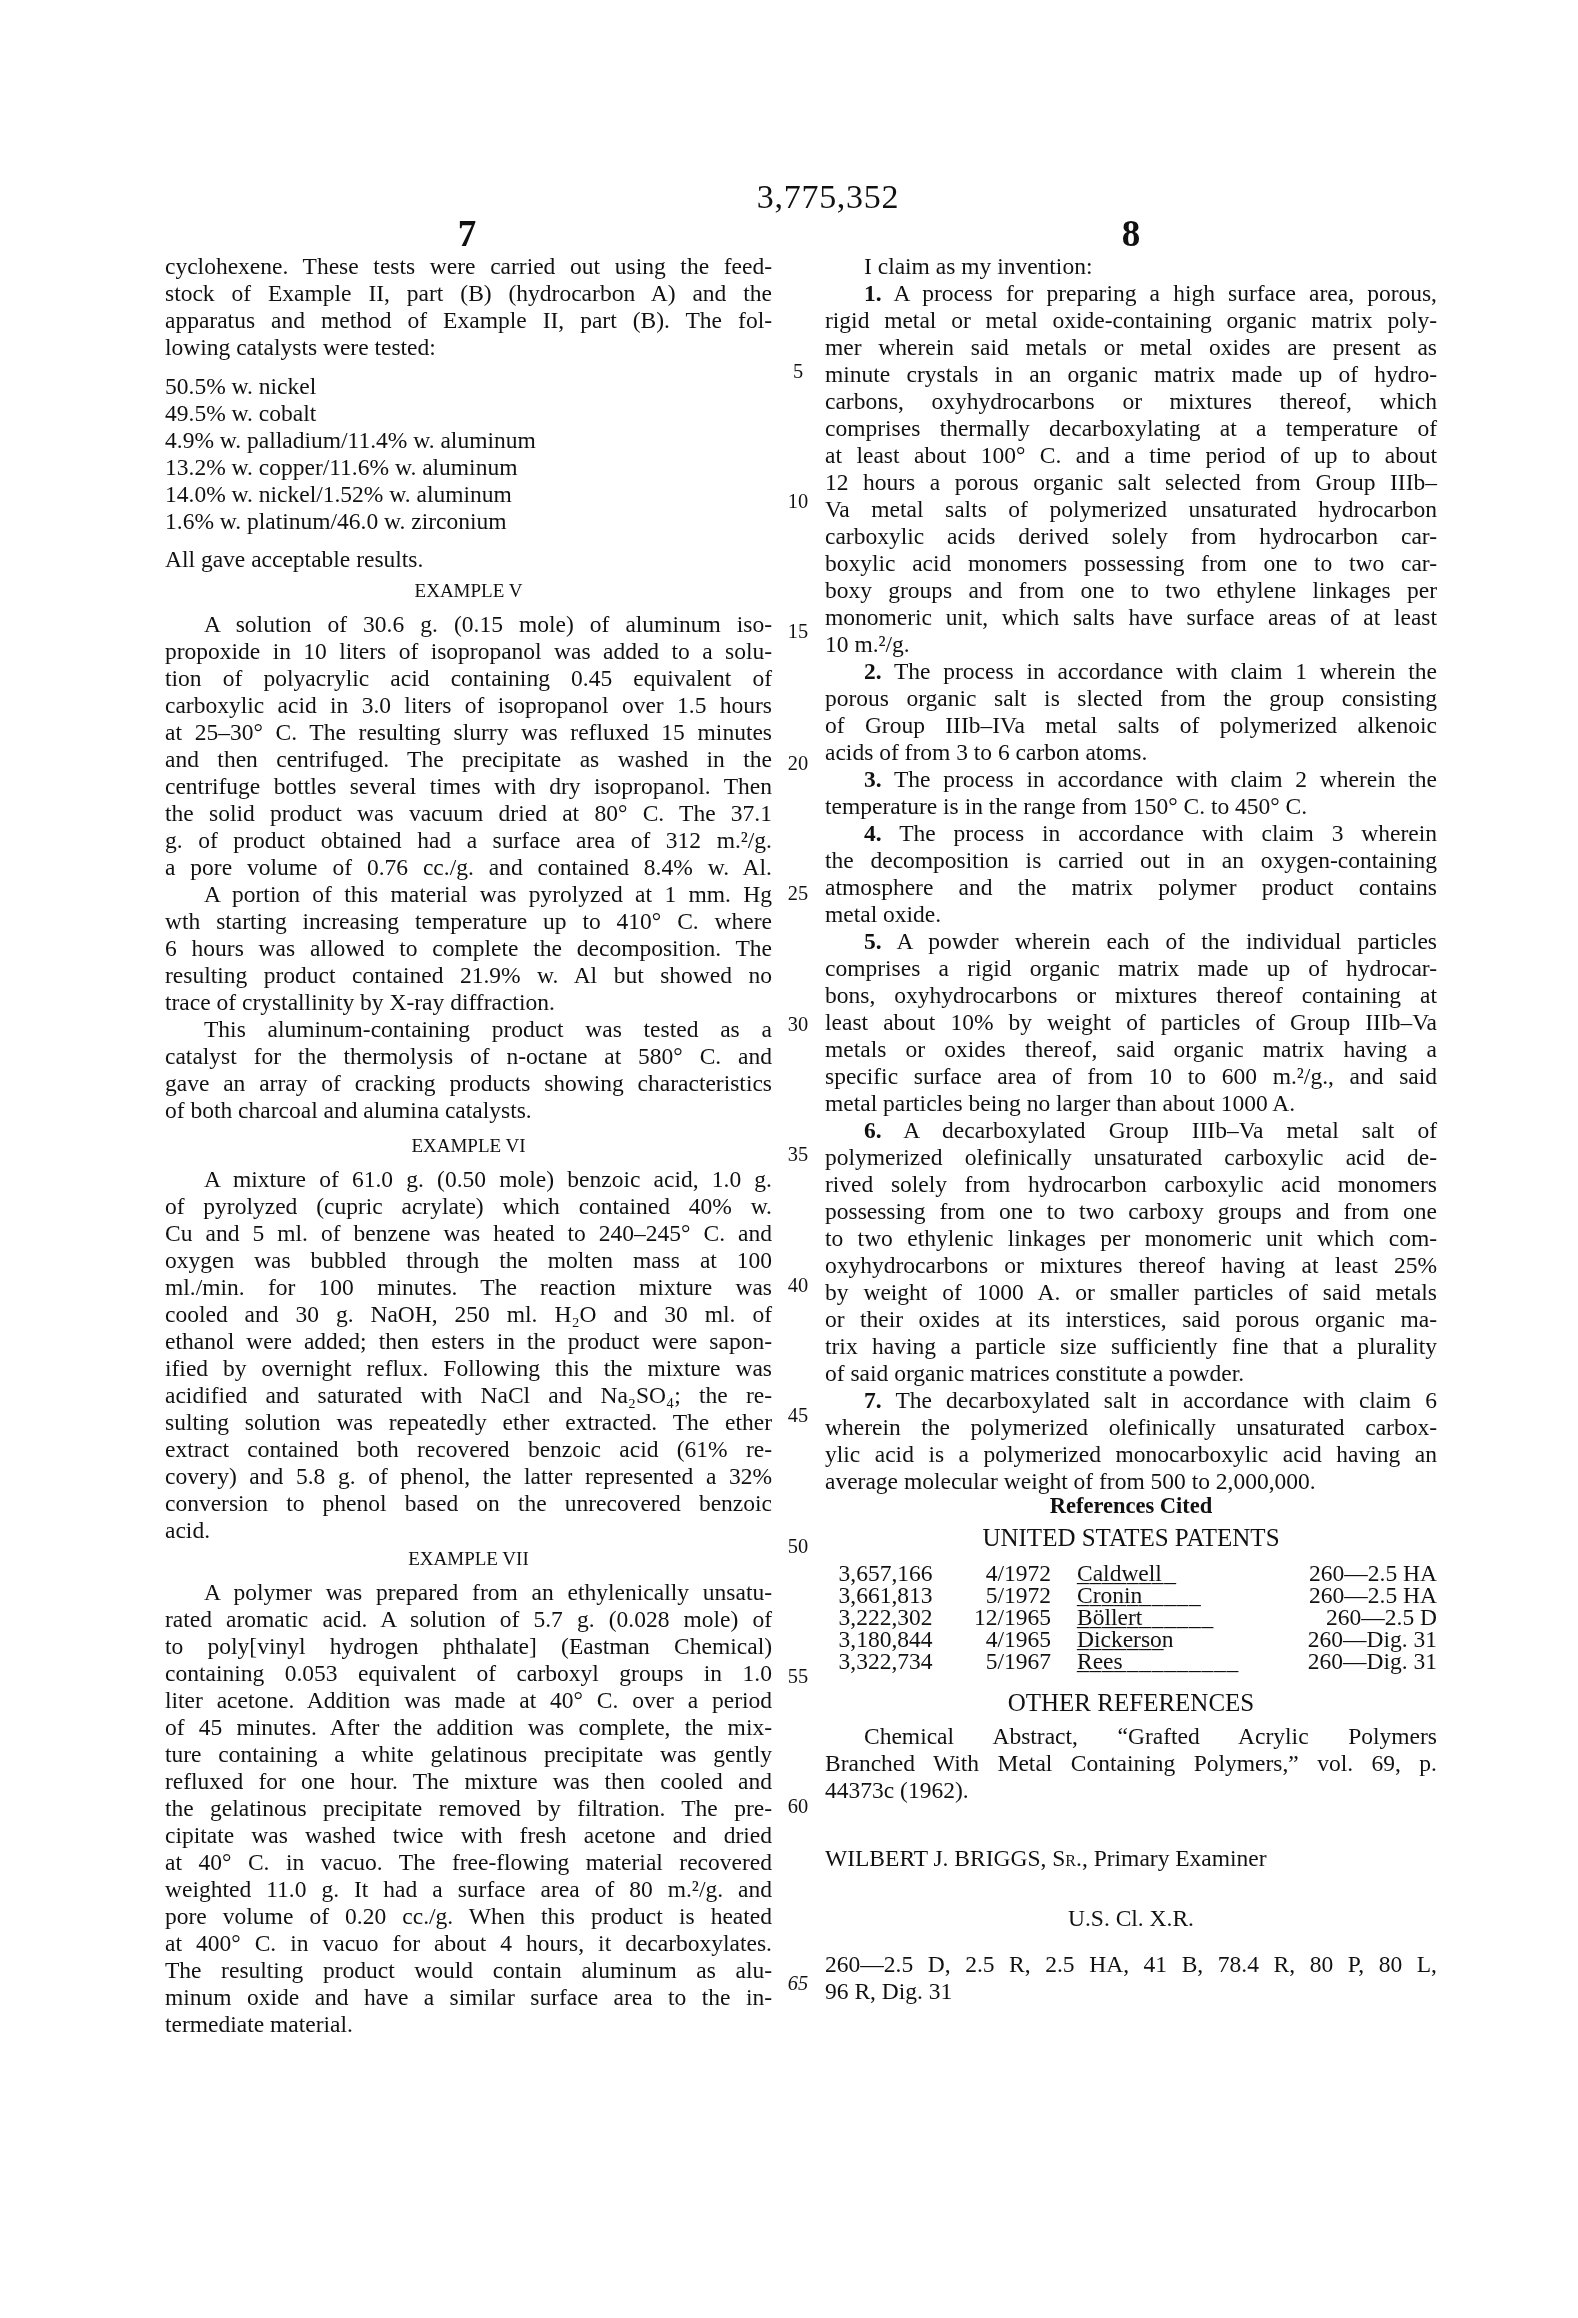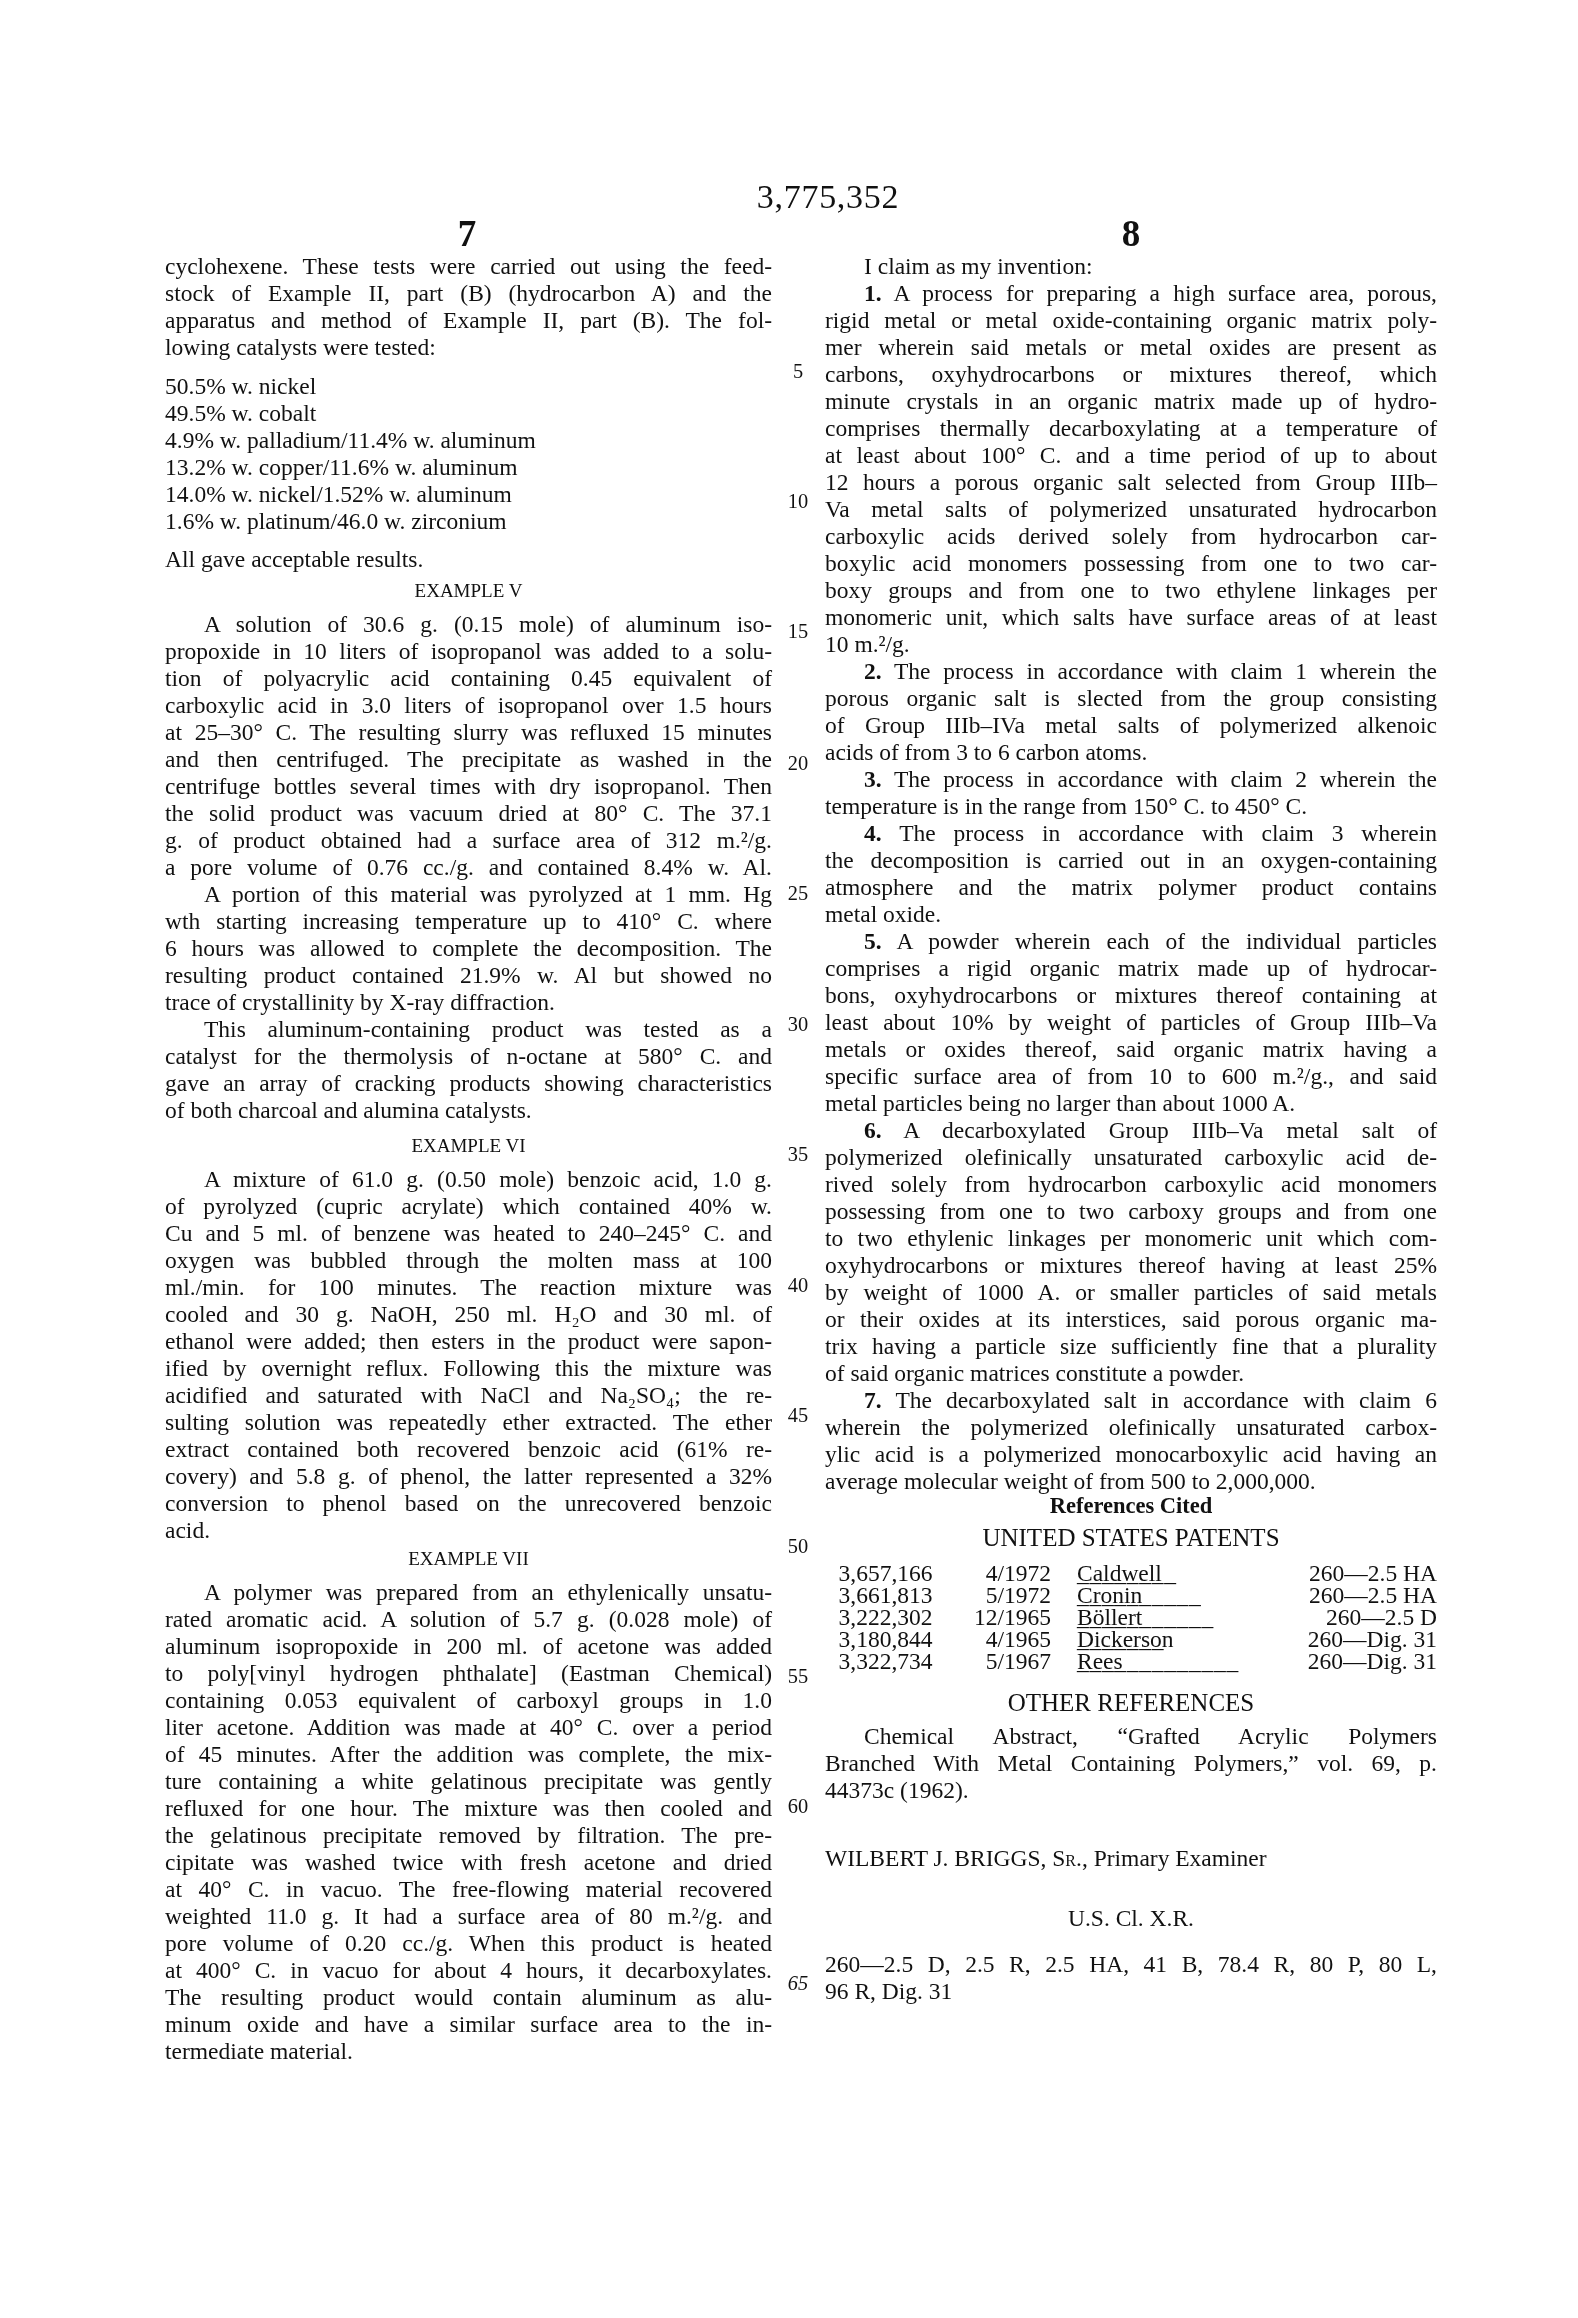--- a/index.html
+++ b/index.html
@@ -97,21 +97,20 @@
     <span class="line">extract contained both recovered benzoic acid (61% re-</span>
     <span class="line">covery) and 5.8 g. of phenol, the latter represented a 32%</span>
     <span class="line">conversion to phenol based on the unrecovered benzoic</span>
     <span class="line last">acid.</span>
   </div>
 
   <div class="heading" style="margin-top:1.4px;margin-bottom:6.8px;">EXAMPLE VII</div>
   <div>
     <span class="line ind">A polymer was prepared from an ethylenically unsatu-</span>
     <span class="line">rated aromatic acid. A solution of 5.7 g. (0.028 mole) of</span>
-    <span class="line">aluminum isopropoxide in 200 ml. of acetone was added</span>
     <span class="line">to poly[vinyl hydrogen phthalate] (Eastman Chemical)</span>
     <span class="line">containing 0.053 equivalent of carboxyl groups in 1.0</span>
     <span class="line">liter acetone. Addition was made at 40° C. over a period</span>
     <span class="line">of 45 minutes. After the addition was complete, the mix-</span>
     <span class="line">ture containing a white gelatinous precipitate was gently</span>
     <span class="line">refluxed for one hour. The mixture was then cooled and</span>
     <span class="line">the gelatinous precipitate removed by filtration. The pre-</span>
     <span class="line">cipitate was washed twice with fresh acetone and dried</span>
     <span class="line">at 40° C. in vacuo. The free-flowing material recovered</span>
     <span class="line">weighted 11.0 g. It had a surface area of 80 m.²/g. and</span>
@@ -137,22 +136,22 @@
 <div class="lnum" style="top:1793px;">60</div>
 <div class="lnum" style="top:1970px;font-style:italic;">65</div>
 
 <div class="col right" style="top:253px;">
   <span class="line last ind">I claim as my invention:</span>
 
   <div>
     <span class="line ind"><b>1.</b> <span>A process for preparing a high surface area, porous,</span></span>
     <span class="line">rigid metal or metal oxide-containing organic matrix poly-</span>
     <span class="line">mer wherein said metals or metal oxides are present as</span>
+    <span class="line">minute crystals in an organic matrix made up of hydro-</span>
     <span class="line">carbons, oxyhydrocarbons or mixtures thereof, which</span>
-    <span class="line">minute crystals in an organic matrix made up of hydro-</span>
     <span class="line">comprises thermally decarboxylating at a temperature of</span>
     <span class="line">at least about 100° C. and a time period of up to about</span>
     <span class="line">12 hours a porous organic salt selected from Group IIIb–</span>
     <span class="line">Va metal salts of polymerized unsaturated hydrocarbon</span>
     <span class="line">carboxylic acids derived solely from hydrocarbon car-</span>
     <span class="line">boxylic acid monomers possessing from one to two car-</span>
     <span class="line">boxy groups and from one to two ethylene linkages per</span>
     <span class="line">monomeric unit, which salts have surface areas of at least</span>
     <span class="line last">10 m.²/g.</span>
   </div>

